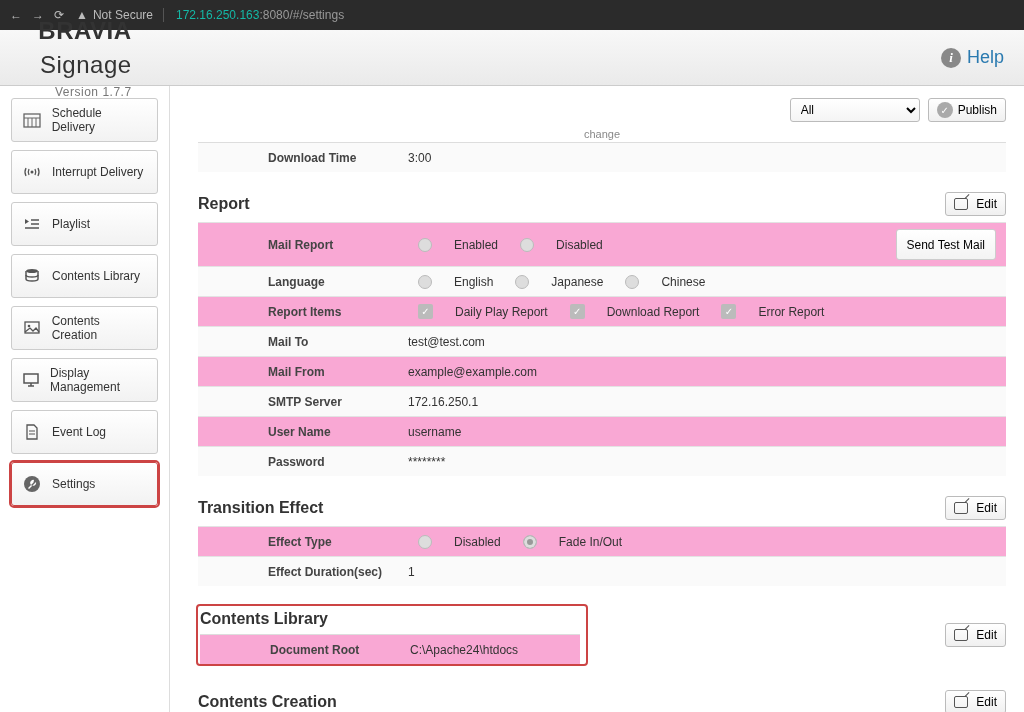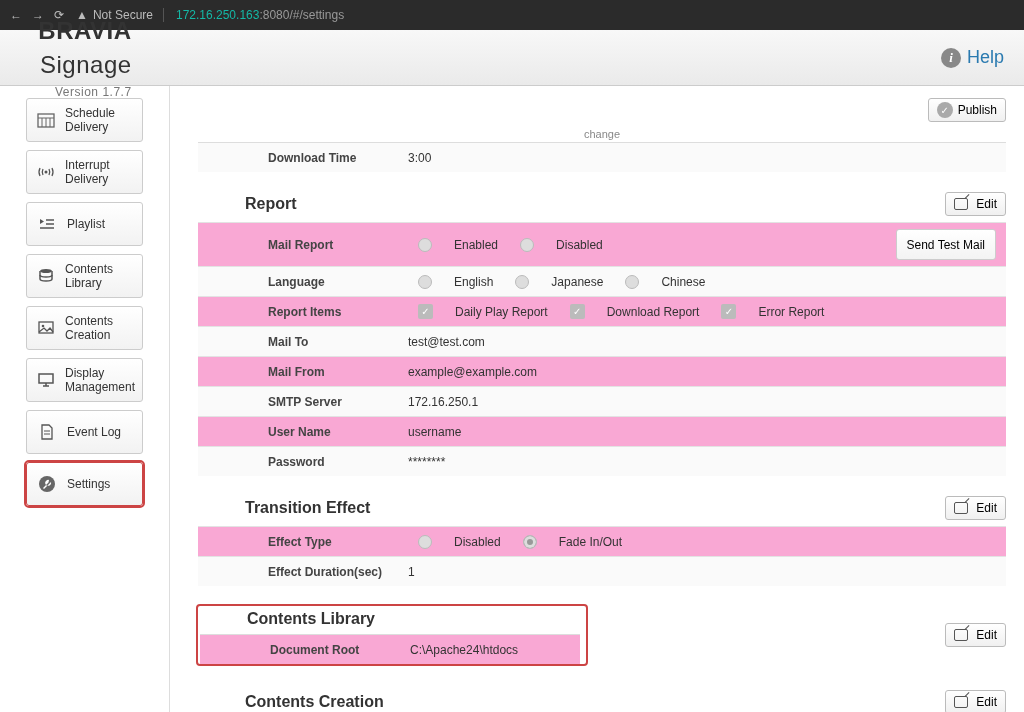--- a/index.html
+++ b/index.html
@@ -16,36 +16,36 @@
 .header { background: linear-gradient(to bottom, #f8f8f8, #eaeaea); border-bottom: 1px solid #ccc; height: 56px; display: flex; align-items: center; padding: 0 20px; justify-content: space-between; }
 .brand { font-size: 24px; letter-spacing: 0.5px; display: flex; align-items: flex-end; gap: 6px; flex-direction: column; }
 .brand .b1 { font-weight: 900; }
 .brand .b2 { font-weight: 400; margin-left: 20px; }
 .brand .ver { font-size: 12px; color: #777; margin-left: 8px; }
 .header .right { display: flex; align-items: center; gap: 6px; }
 .info-icon { width: 20px; height: 20px; border-radius: 50%; background: #888; color: #fff; display: inline-flex; align-items: center; justify-content: center; font-weight: bold; font-family: serif; font-style: italic; }
 .help-link { color: #2a7ab0; font-size: 18px; }
 
 .content { display: flex; height: calc(712px - 30px - 56px); }
-.sidebar { width: 170px; padding: 12px 26px; border-right: 1px solid #ddd; display: flex; flex-direction: column; gap: 8px; }
+.sidebar { width: 170px; padding: 12px 11px; border-right: 1px solid #ddd; display: flex; flex-direction: column; gap: 8px; }
 .side-btn { height: 44px; border: 1px solid #ccc; border-radius: 3px; background: linear-gradient(to bottom, #fff, #f2f2f2); display: flex; align-items: center; padding: 0 10px; gap: 10px; cursor: pointer; font-size: 12px; color: #333; }
 .side-btn.active { outline: 2px solid #c44; border-color: #c44; }
 .side-icon { width: 20px; height: 20px; display: inline-flex; align-items: center; justify-content: center; color: #555; }
 
 .main { flex: 1; padding: 12px 18px 20px 28px; overflow-y: auto; position: relative; }
 .toolbar { display: flex; justify-content: flex-end; align-items: center; gap: 8px; margin-bottom: 6px; }
 .select { width: 130px; height: 24px; border: 1px solid #bbb; border-radius: 3px; padding: 2px 6px; font-size: 12px; background: #fff linear-gradient(to bottom, #fff, #f4f4f4); }
 .publish-btn { display: flex; align-items: center; gap: 5px; height: 24px; padding: 0 8px; border: 1px solid #bbb; border-radius: 3px; background: linear-gradient(to bottom, #fff, #f0f0f0); cursor: pointer; font-size: 12px; }
 .check-circle { width: 16px; height: 16px; border-radius: 50%; background: #aaa; color: #fff; display: inline-flex; align-items: center; justify-content: center; font-size: 10px; }
 
 .remnant { text-align: center; color: #888; font-size: 11px; margin-bottom: 2px; }
 
 .row-group { margin-bottom: 14px; }
 .section-header { display: flex; align-items: center; justify-content: space-between; padding: 6px 0; }
-.section-title { font-weight: bold; font-size: 16px; margin-left: 47px; }
+.section-title { font-weight: bold; font-size: 16px; }
 .edit-btn { display: flex; align-items: center; gap: 8px; height: 24px; padding: 0 8px; border: 1px solid #bbb; border-radius: 3px; background: linear-gradient(to bottom, #fff, #f0f0f0); cursor: pointer; font-size: 12px; }
 .edit-icon { width: 14px; height: 12px; border: 1.5px solid #555; border-radius: 2px; position: relative; display: inline-block; }
 .edit-icon::after { content: ''; position: absolute; width: 6px; height: 0; border-top: 1.5px solid #555; right: -3px; top: -3px; transform: rotate(-45deg); }
 
 .data-row { display: flex; border-top: 1px solid #e3e3e3; background: #f9a8d4; min-height: 30px; align-items: center; }
 .data-row:nth-child(odd) { background: #fafafa; }
 .row-group .data-row:first-of-type { border-top: 1px solid #ddd; }
 .row-label { width: 200px; padding: 6px 0 6px 70px; font-size: 12px; font-weight: bold; color: #444; }
 .row-value { flex: 1; padding: 6px 10px; font-size: 12px; display: flex; align-items: center; gap: 12px; }
 .radio-dot { display: inline-flex; align-items: center; gap: 22px; margin-left: 10px; }
@@ -170,20 +170,23 @@
             <circle cx="9" cy="9" r="8" fill="#666"></circle>
             <path d="M11 5 a3 3 0 1 0 2 2 l-1.5 1.5 L6 14 l-1-1 5.5-5.5 z" fill="#fff"></path>
           </svg>
         </span>
       <span>Settings</span>
     </div>
   </div>
 
   <div class="main">
     <div class="toolbar">
+      <select class="select">
+        <option>All</option>
+      </select>
       <button class="publish-btn">
         <span class="check-circle">✓</span>
         <span>Publish</span>
       </button>
     </div>
 
     <div class="remnant">change</div>
 
     <div class="row-group">
       <div class="data-row">

